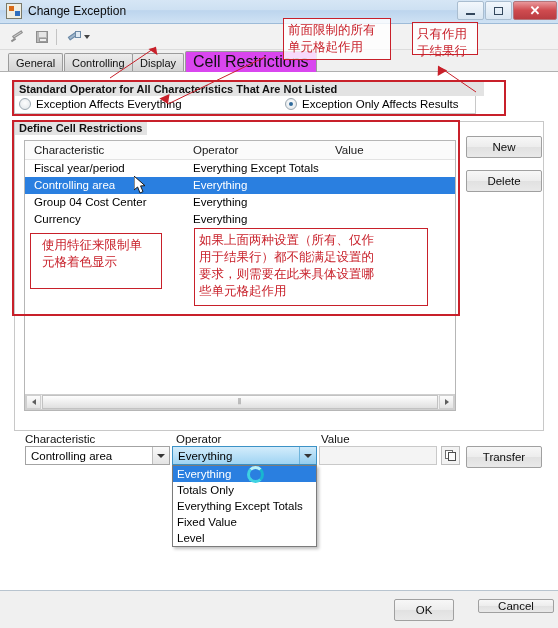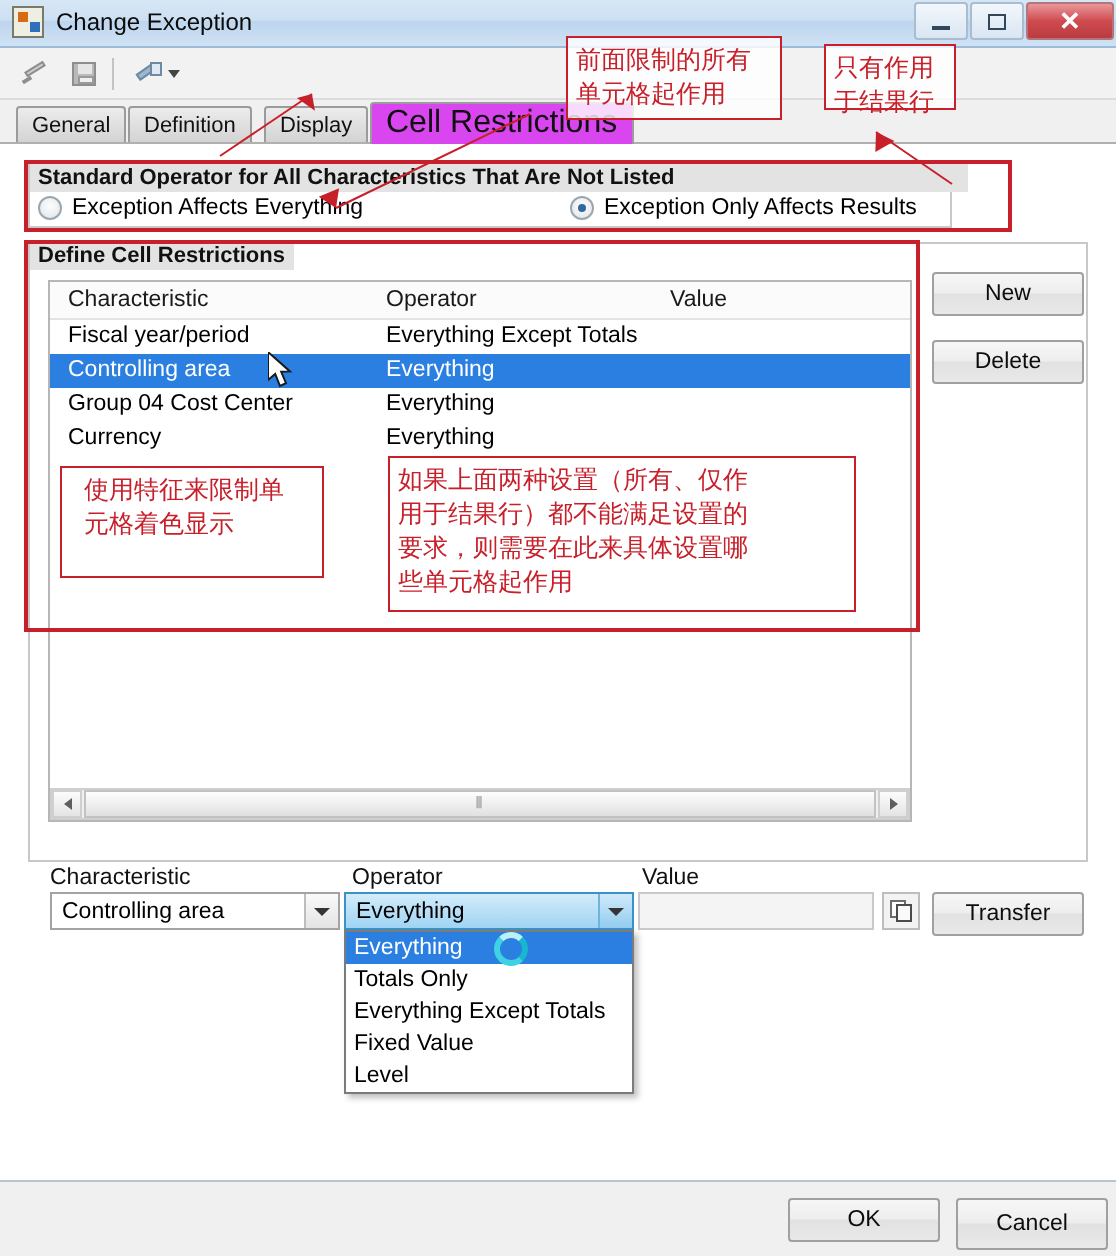--- a/index.html
+++ b/index.html
@@ -308,21 +308,21 @@
     <div class="tool" style="left:64px;">
         <div class="wrench"></div>
       </div>
     <div class="tool" style="left:82px;width:10px;">
         <div class="caret-dn"></div>
       </div>
   </div>
 
   <div class="tabstrip">
     <div class="tab" style="left:8px;">General</div>
-    <div class="tab" style="left:64px;">Definition</div>
+    <div class="tab" style="left:64px;">Controlling</div>
     <div class="tab" style="left:132px;">Display</div>
     <div class="tab active" style="left:185px;">Cell Restrictions</div>
   </div>
 
   <div class="clientarea"></div>
 
   <div class="groupbox" style="left:14px;top:82px;width:462px;height:32px;"></div>
   <div class="gb-title" style="left:15px;top:82px;width:460px;">Standard Operator for All Characteristics That Are Not Listed</div>
   <div class="radio-row" style="left:19px;top:98px;">
     <div class="radio"></div>
@@ -408,22 +408,22 @@
   <div class="ddlist" style="left:172px;top:465px;width:145px;">
     <div class="dditem sel">Everything</div>
     <div class="dditem">Totals Only</div>
     <div class="dditem">Everything Except Totals</div>
     <div class="dditem">Fixed Value</div>
     <div class="dditem">Level</div>
   </div>
   <div class="busy" style="left:247px;top:466px;"></div>
 
   <div class="footer">
-    <div class="btn" style="left:394px;top:8px;width:76px;height:22px;">OK</div>
-    <div class="btn" style="left:478px;top:8px;width:76px;height:26px;">Cancel</div>
+    <div class="btn" style="left:394px;top:8px;width:60px;height:22px;">OK</div>
+    <div class="btn" style="left:478px;top:8px;width:76px;height:14px;">Cancel</div>
   </div>
 
   <div class="hl" style="left:12px;top:80px;width:494px;height:36px;"></div>
   <div class="hl" style="left:12px;top:120px;width:448px;height:196px;"></div>
 
   <svg class="annosvg">
 
     <line x1="156" y1="47" x2="110" y2="78" stroke="#c8202a" stroke-width="1"></line>
     <polygon points="156,47 150,41 161,41" fill="#c8202a" transform="rotate(215 156 47)"></polygon>
 

